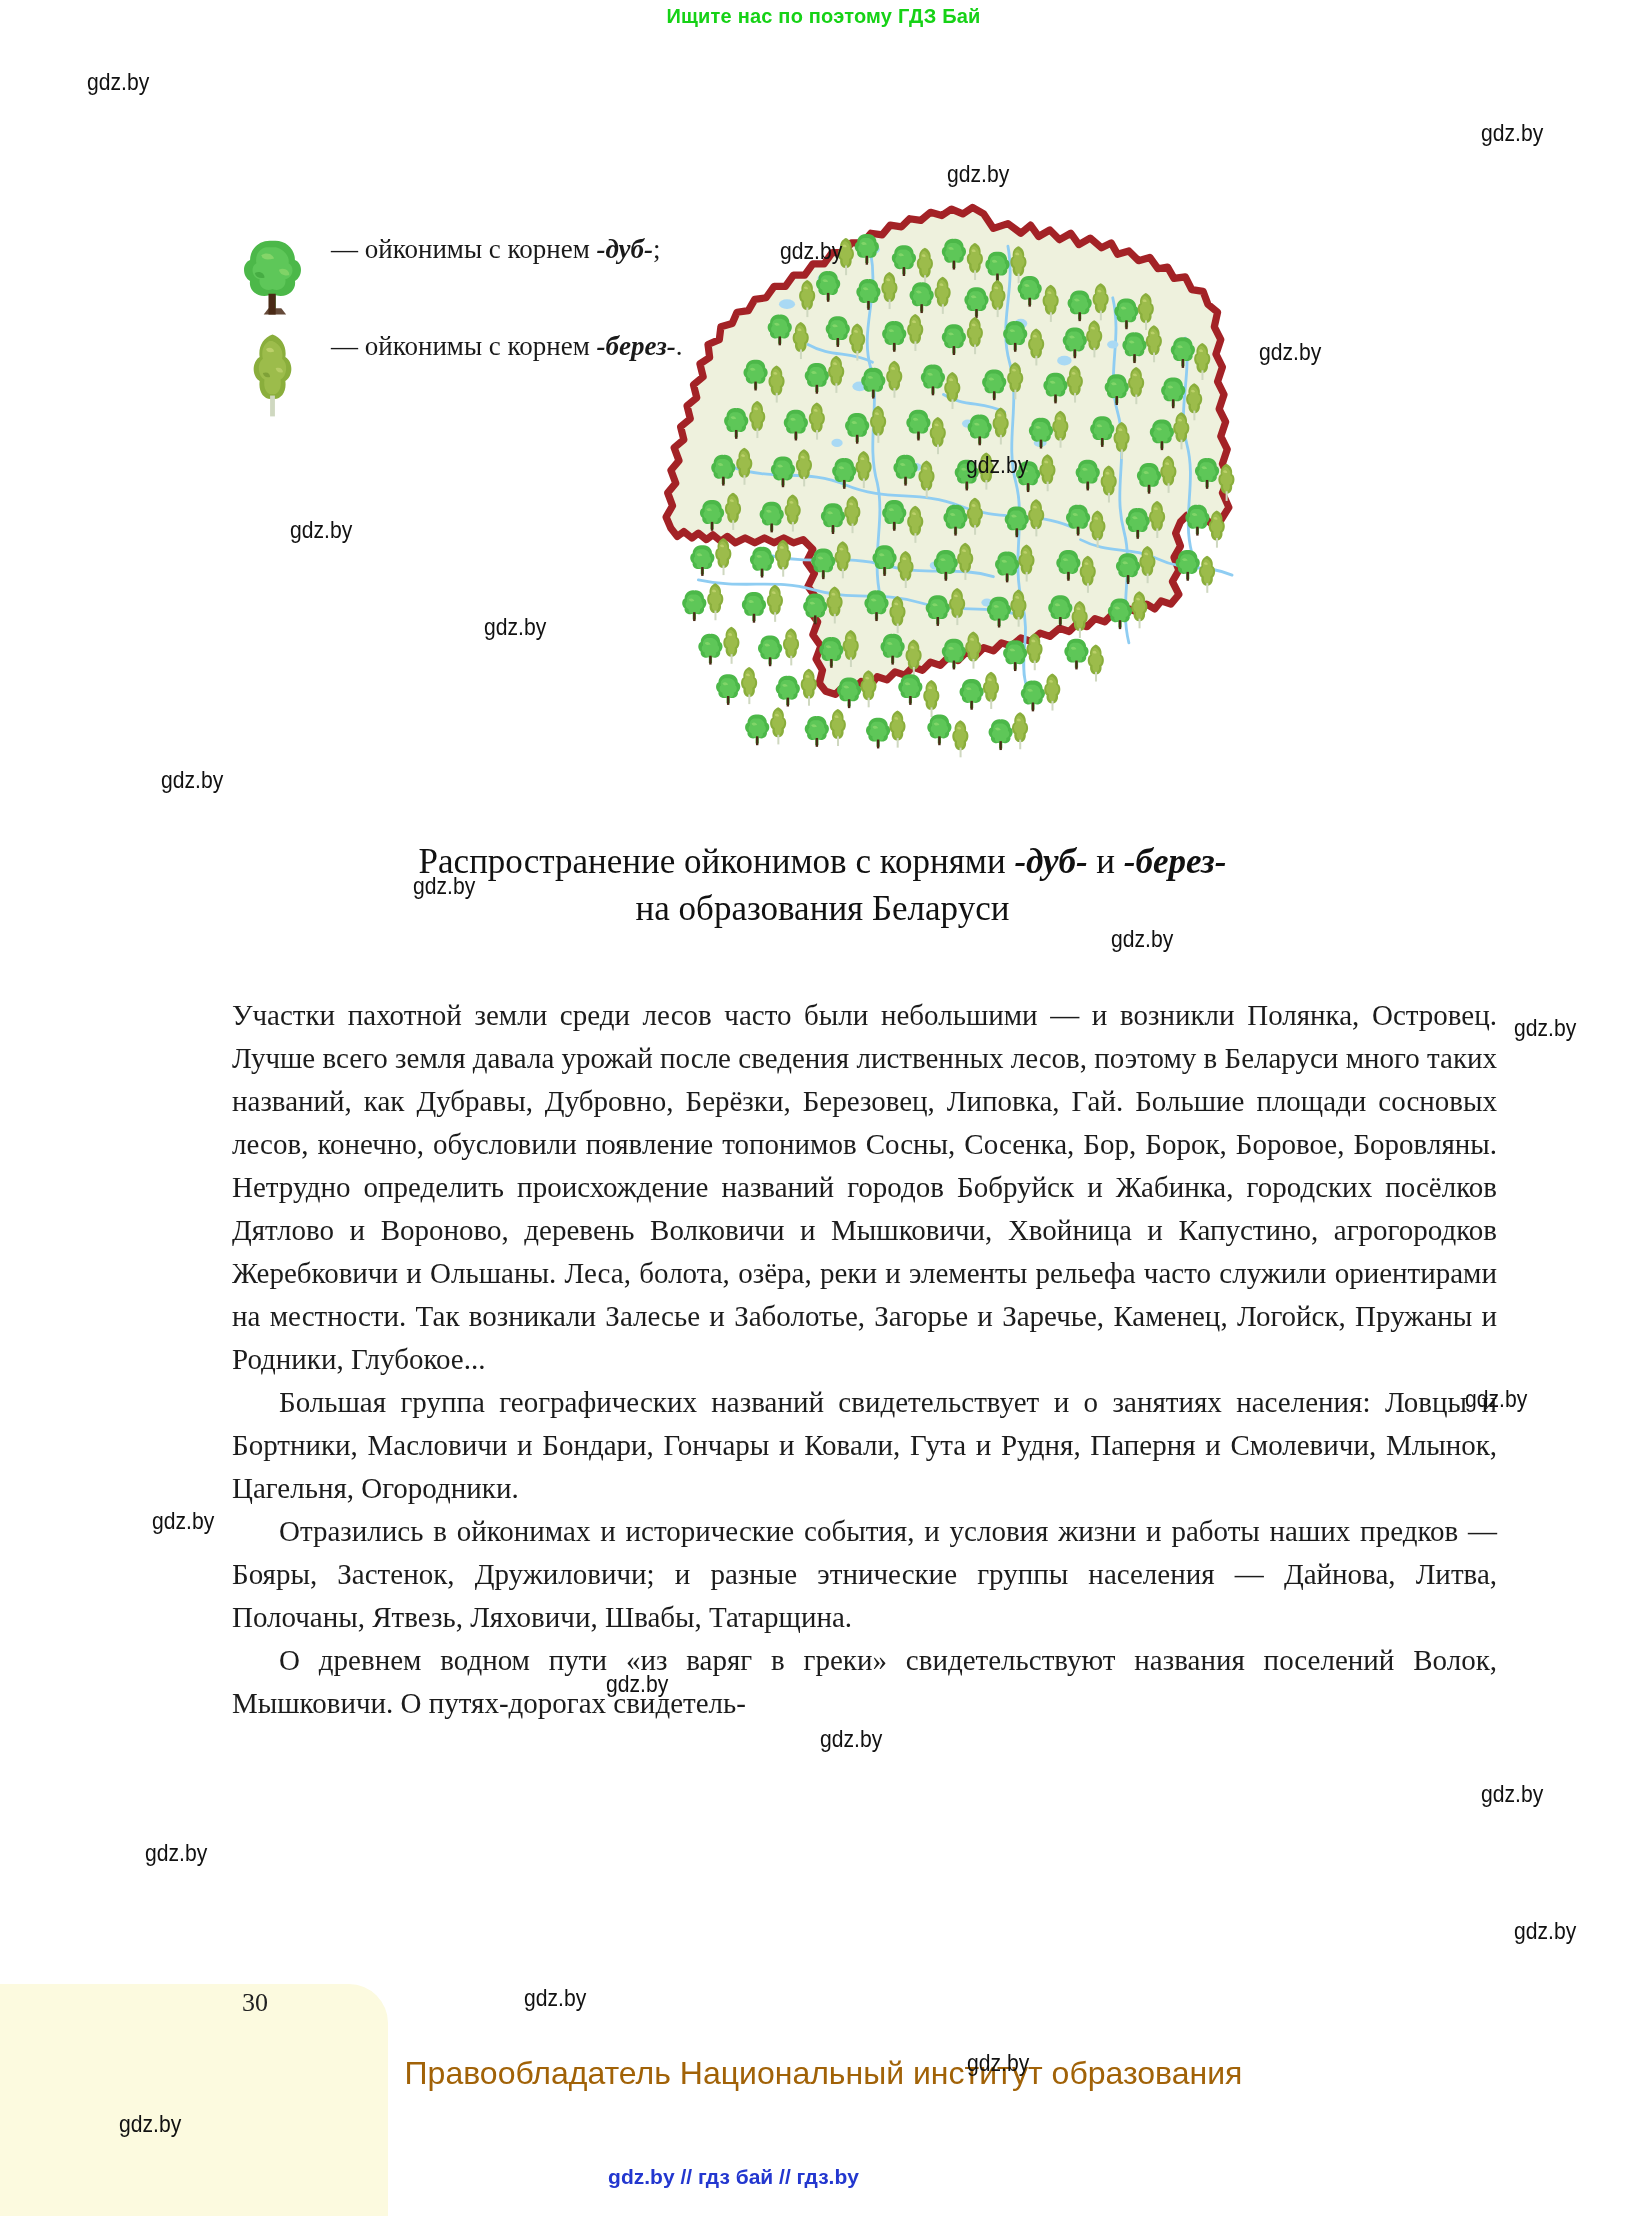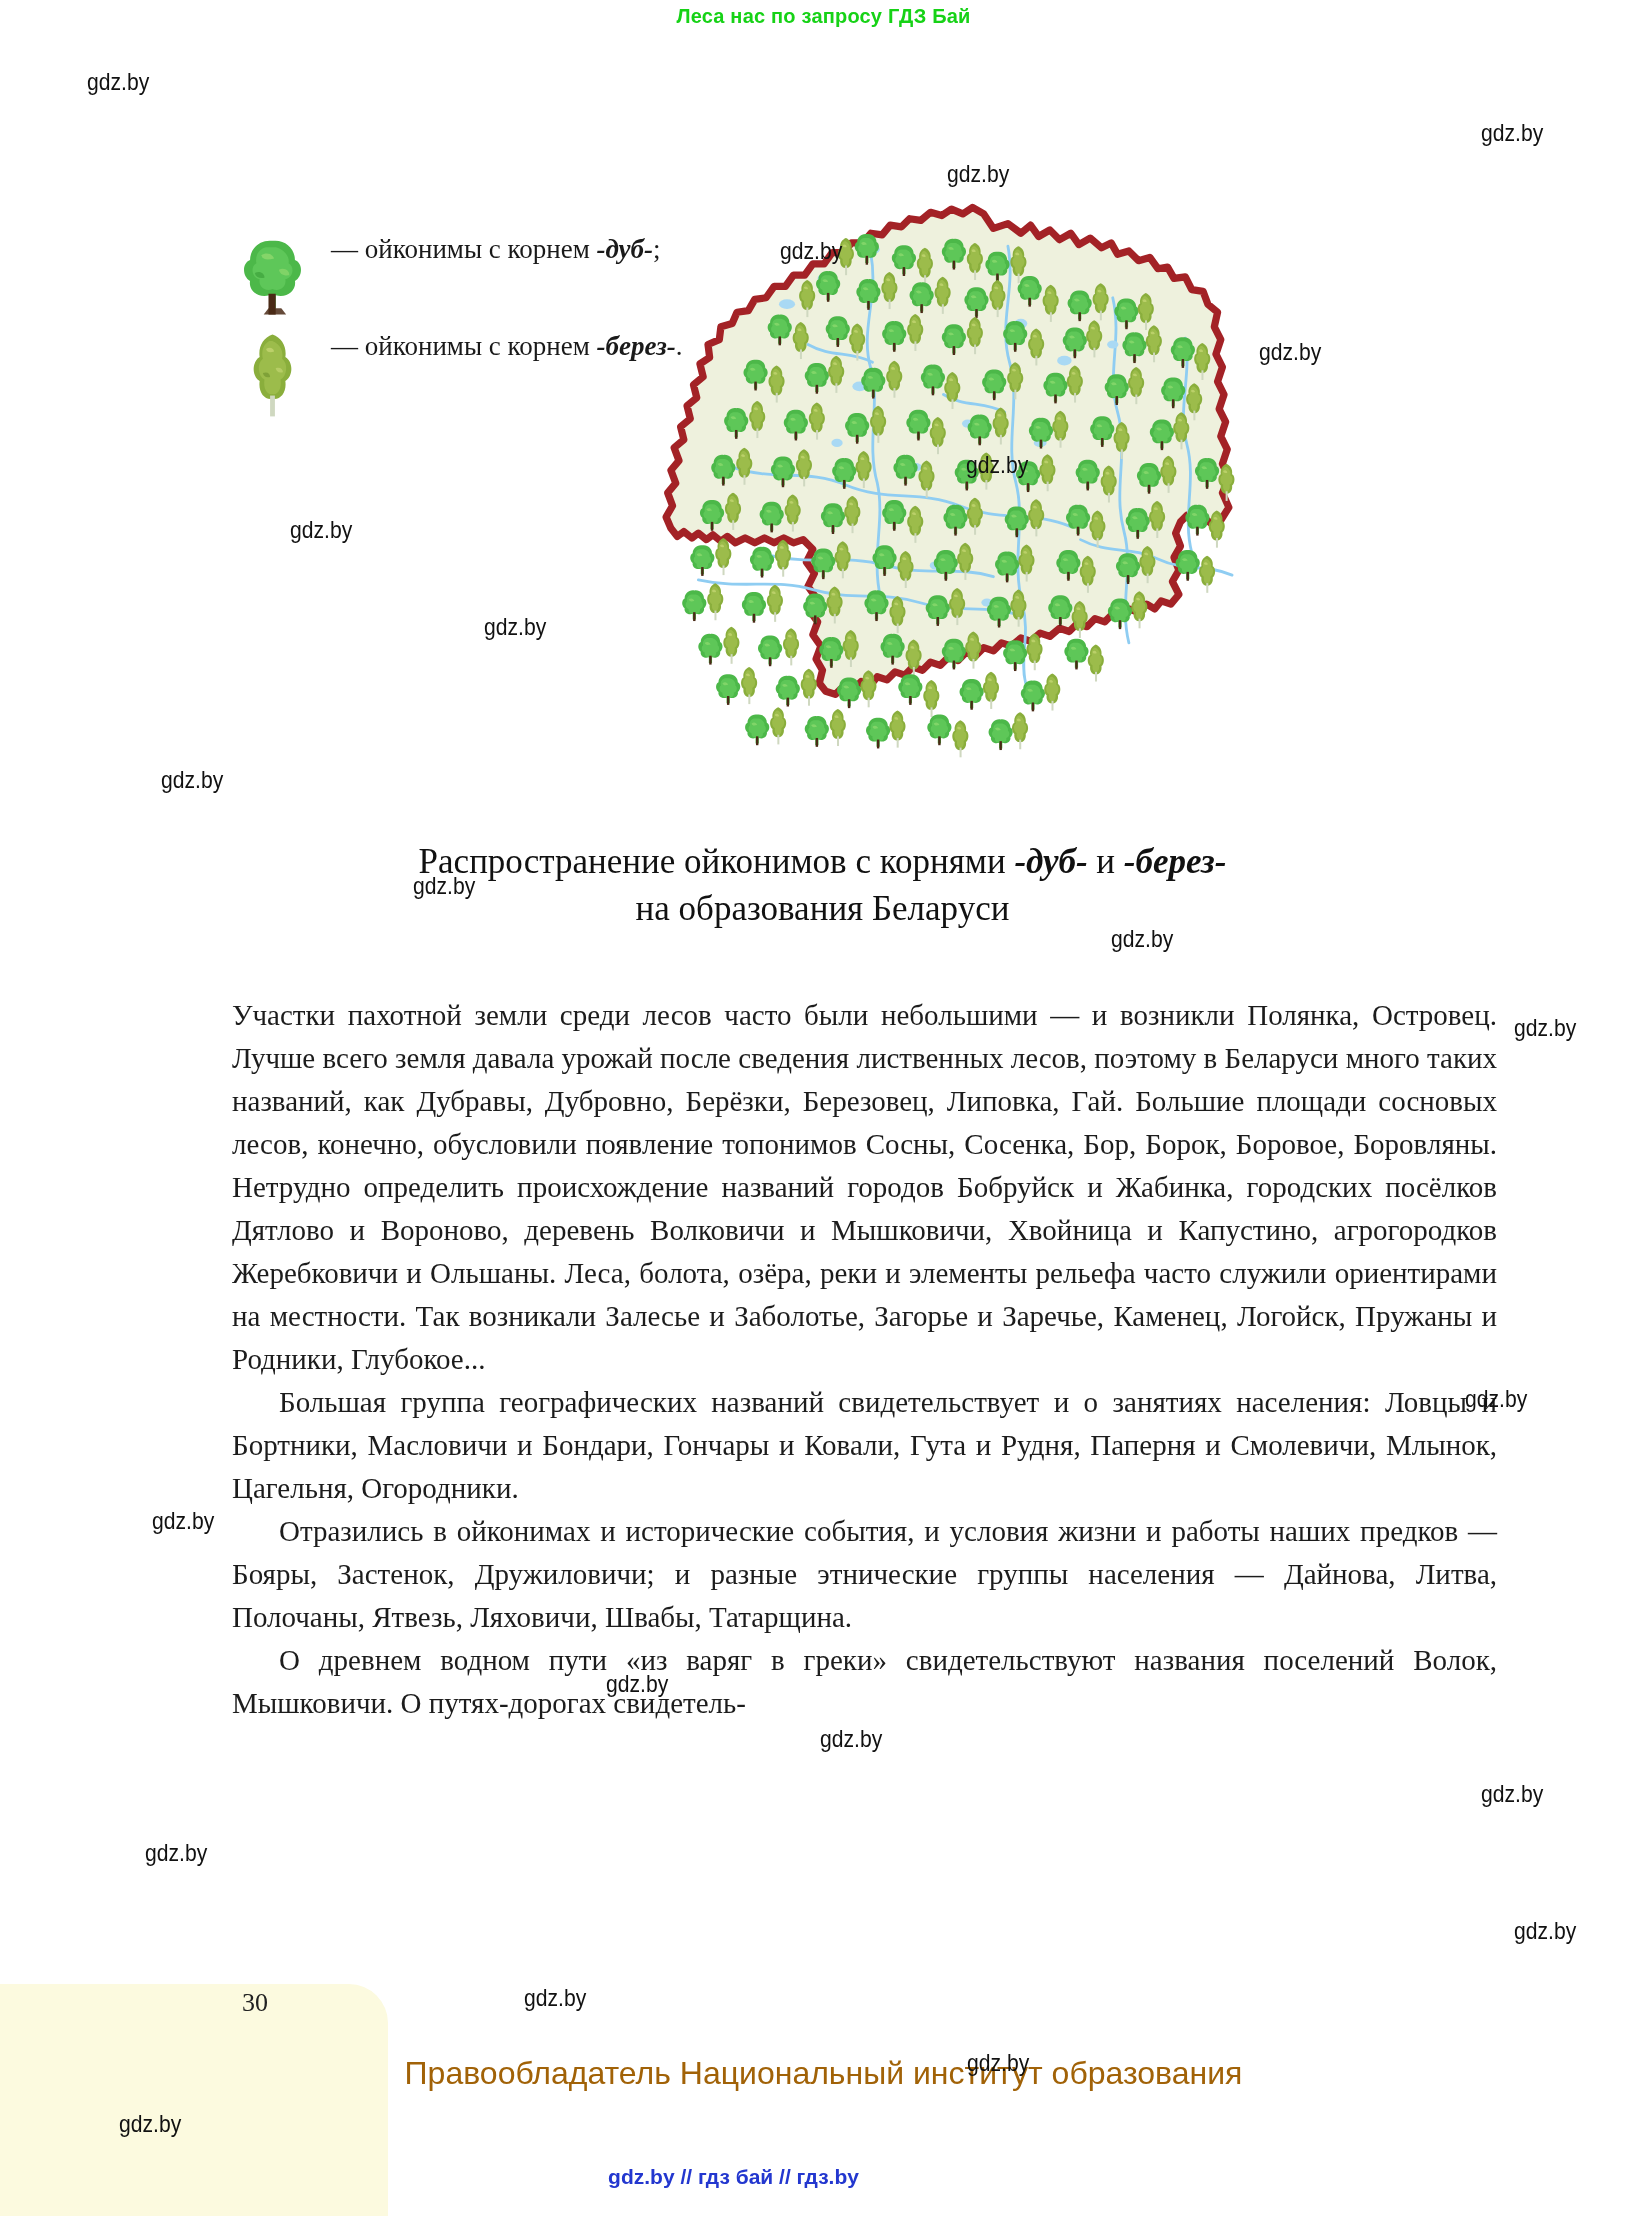--- a/index.html
+++ b/index.html
@@ -83,21 +83,21 @@
     text-align:center;
     font-family:"Liberation Sans",sans-serif;
     font-size:21px;font-weight:700;color:#2337cf;
   }
 </style>
 </head>
 <body>
 
 <div class="page">
 
-  <div class="promo">Леса нас по запросу ГДЗ Бай</div>
+  <div class="promo">Ищите нас по поэтому ГДЗ Бай</div>
 
   <div class="legend">
 
     <div class="legend-row">
       <span class="legend-icon">
         <svg viewBox="0 0 96 110" width="77" height="89">
           <g>
             <path d="M48 8 C32 6 20 18 20 32 C10 36 10 52 20 58 C18 70 30 80 44 76 L44 92 L52 92 L52 76 C66 80 78 70 76 58 C86 52 86 36 76 32 C76 18 64 6 48 8 Z" fill="#4cb849"></path>
             <path d="M40 16 C30 18 26 28 28 36 C20 40 22 54 32 56 C30 66 40 72 48 68 C56 72 66 66 64 56 C74 54 76 40 68 36 C70 28 62 18 52 16 Z" fill="#62c95c" opacity=".85"></path>
             <path d="M34 26 c6 -4 14 -2 16 4 c-8 2 -14 2 -16 -4z" fill="#8fd86d" opacity=".8"></path>

